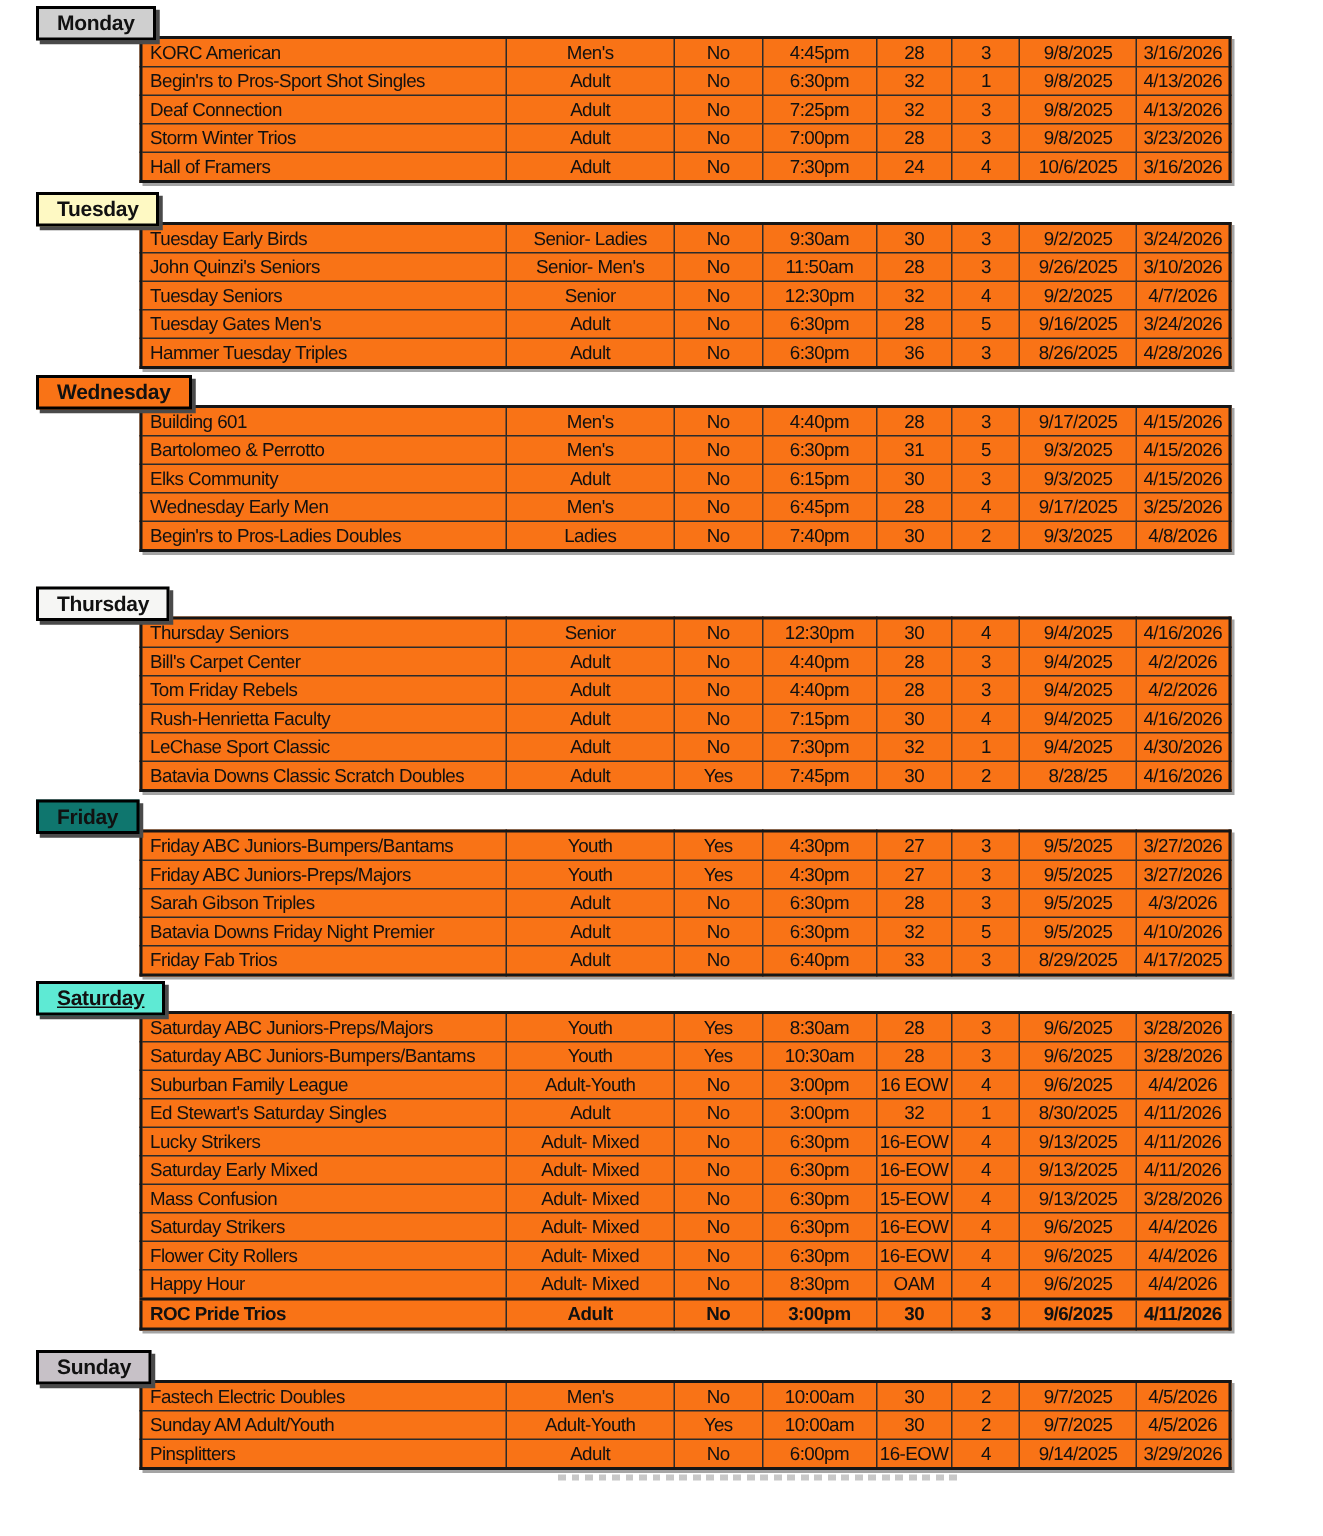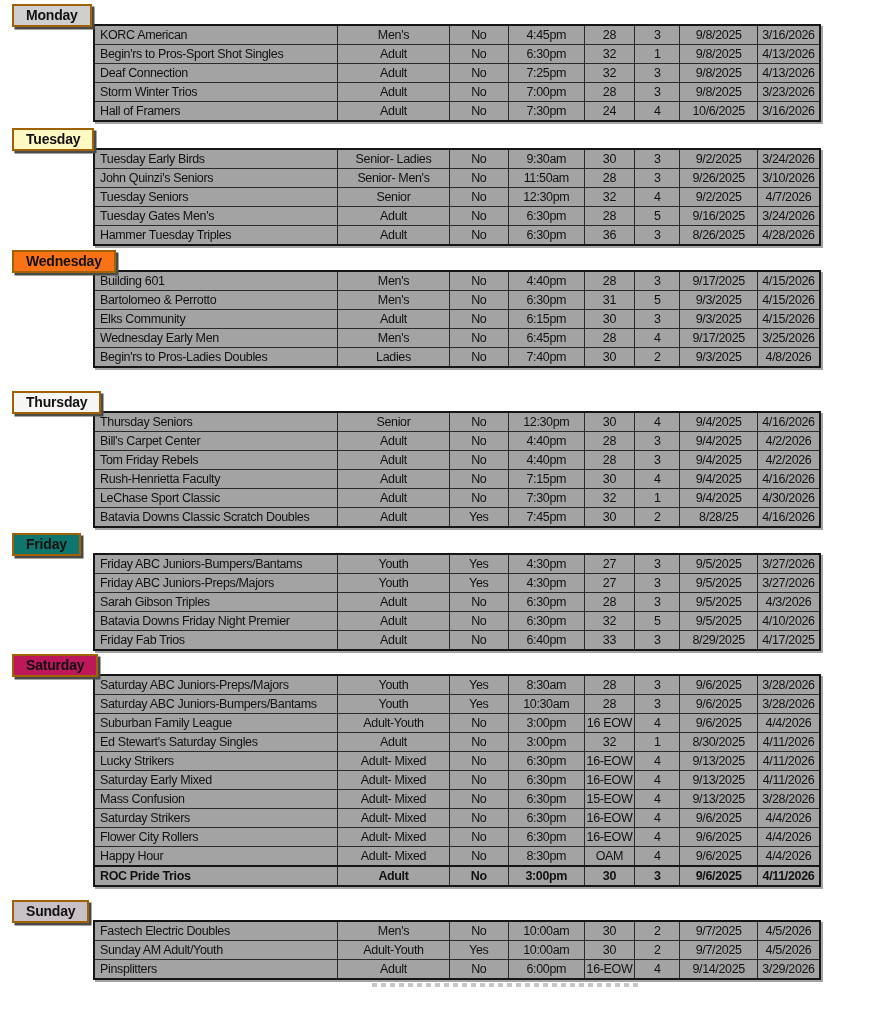--- a/index.html
+++ b/index.html
@@ -2,30 +2,30 @@
 <html><head>
 <meta charset="utf-8">
 <style>
   html,body{margin:0;padding:0;}
   body{
     width:882px;height:1024px;overflow:hidden;background:#ffffff;
     font-family:"Liberation Sans", sans-serif;color:#111;
   }
   .day-section{clear:both;}
   .day-label{
-    display:inline-block;margin-left:12px;padding:1px 12px;
-    border:2px solid #a16207;background:#cfcfcf;
+    display:inline-block;margin-left:24px;padding:1px 12px;
+    border:2px solid #000000;background:#cfcfcf;
     font-weight:bold;font-size:14px;line-height:17px;letter-spacing:-0.2px;
     box-shadow:2.5px 2.5px 0 #4a4a4a;position:relative;z-index:2;
   }
   .tbl{
     margin-left:93px;width:728px;table-layout:fixed;
     border-collapse:collapse;border:2px solid #161616;
     box-shadow:2px 2px 0 rgba(90,90,90,.55);
-    margin-top:-3px;background:#a3a3a3;
+    margin-top:-3px;background:#f97316;
   }
   .tbl td{
     border:1px solid #2b2b2b;height:18px;
     font-size:12.5px;letter-spacing:-0.35px;line-height:18px;
     padding:0 2px;white-space:nowrap;overflow:hidden;
   }
   .tbl td.c{text-align:center;}
   .tbl td.name{padding-left:5px;}
   .tbl tr.split-top td{border-top:2px solid #161616;font-weight:bold;}
   
@@ -392,21 +392,21 @@
             <td class="c">33</td>
             <td class="c">3</td>
             <td class="c">8/29/2025</td>
             <td class="c">4/17/2025</td>
           </tr>
         </tbody>
     </table>
   </section>
 
   <section class="day-section sec-saturday">
-    <div class="day-label" style="background: #be185d;">Saturday</div>
+    <div class="day-label" style="background: #5eead4; text-decoration: underline;">Saturday</div>
     <table class="tbl">
       <colgroup>
         <col class="c-name">
           <col class="c-cat">
           <col class="c-flag">
           <col class="c-time">
         <col class="c-weeks">
           <col class="c-team">
           <col class="c-start">
           <col class="c-end">

